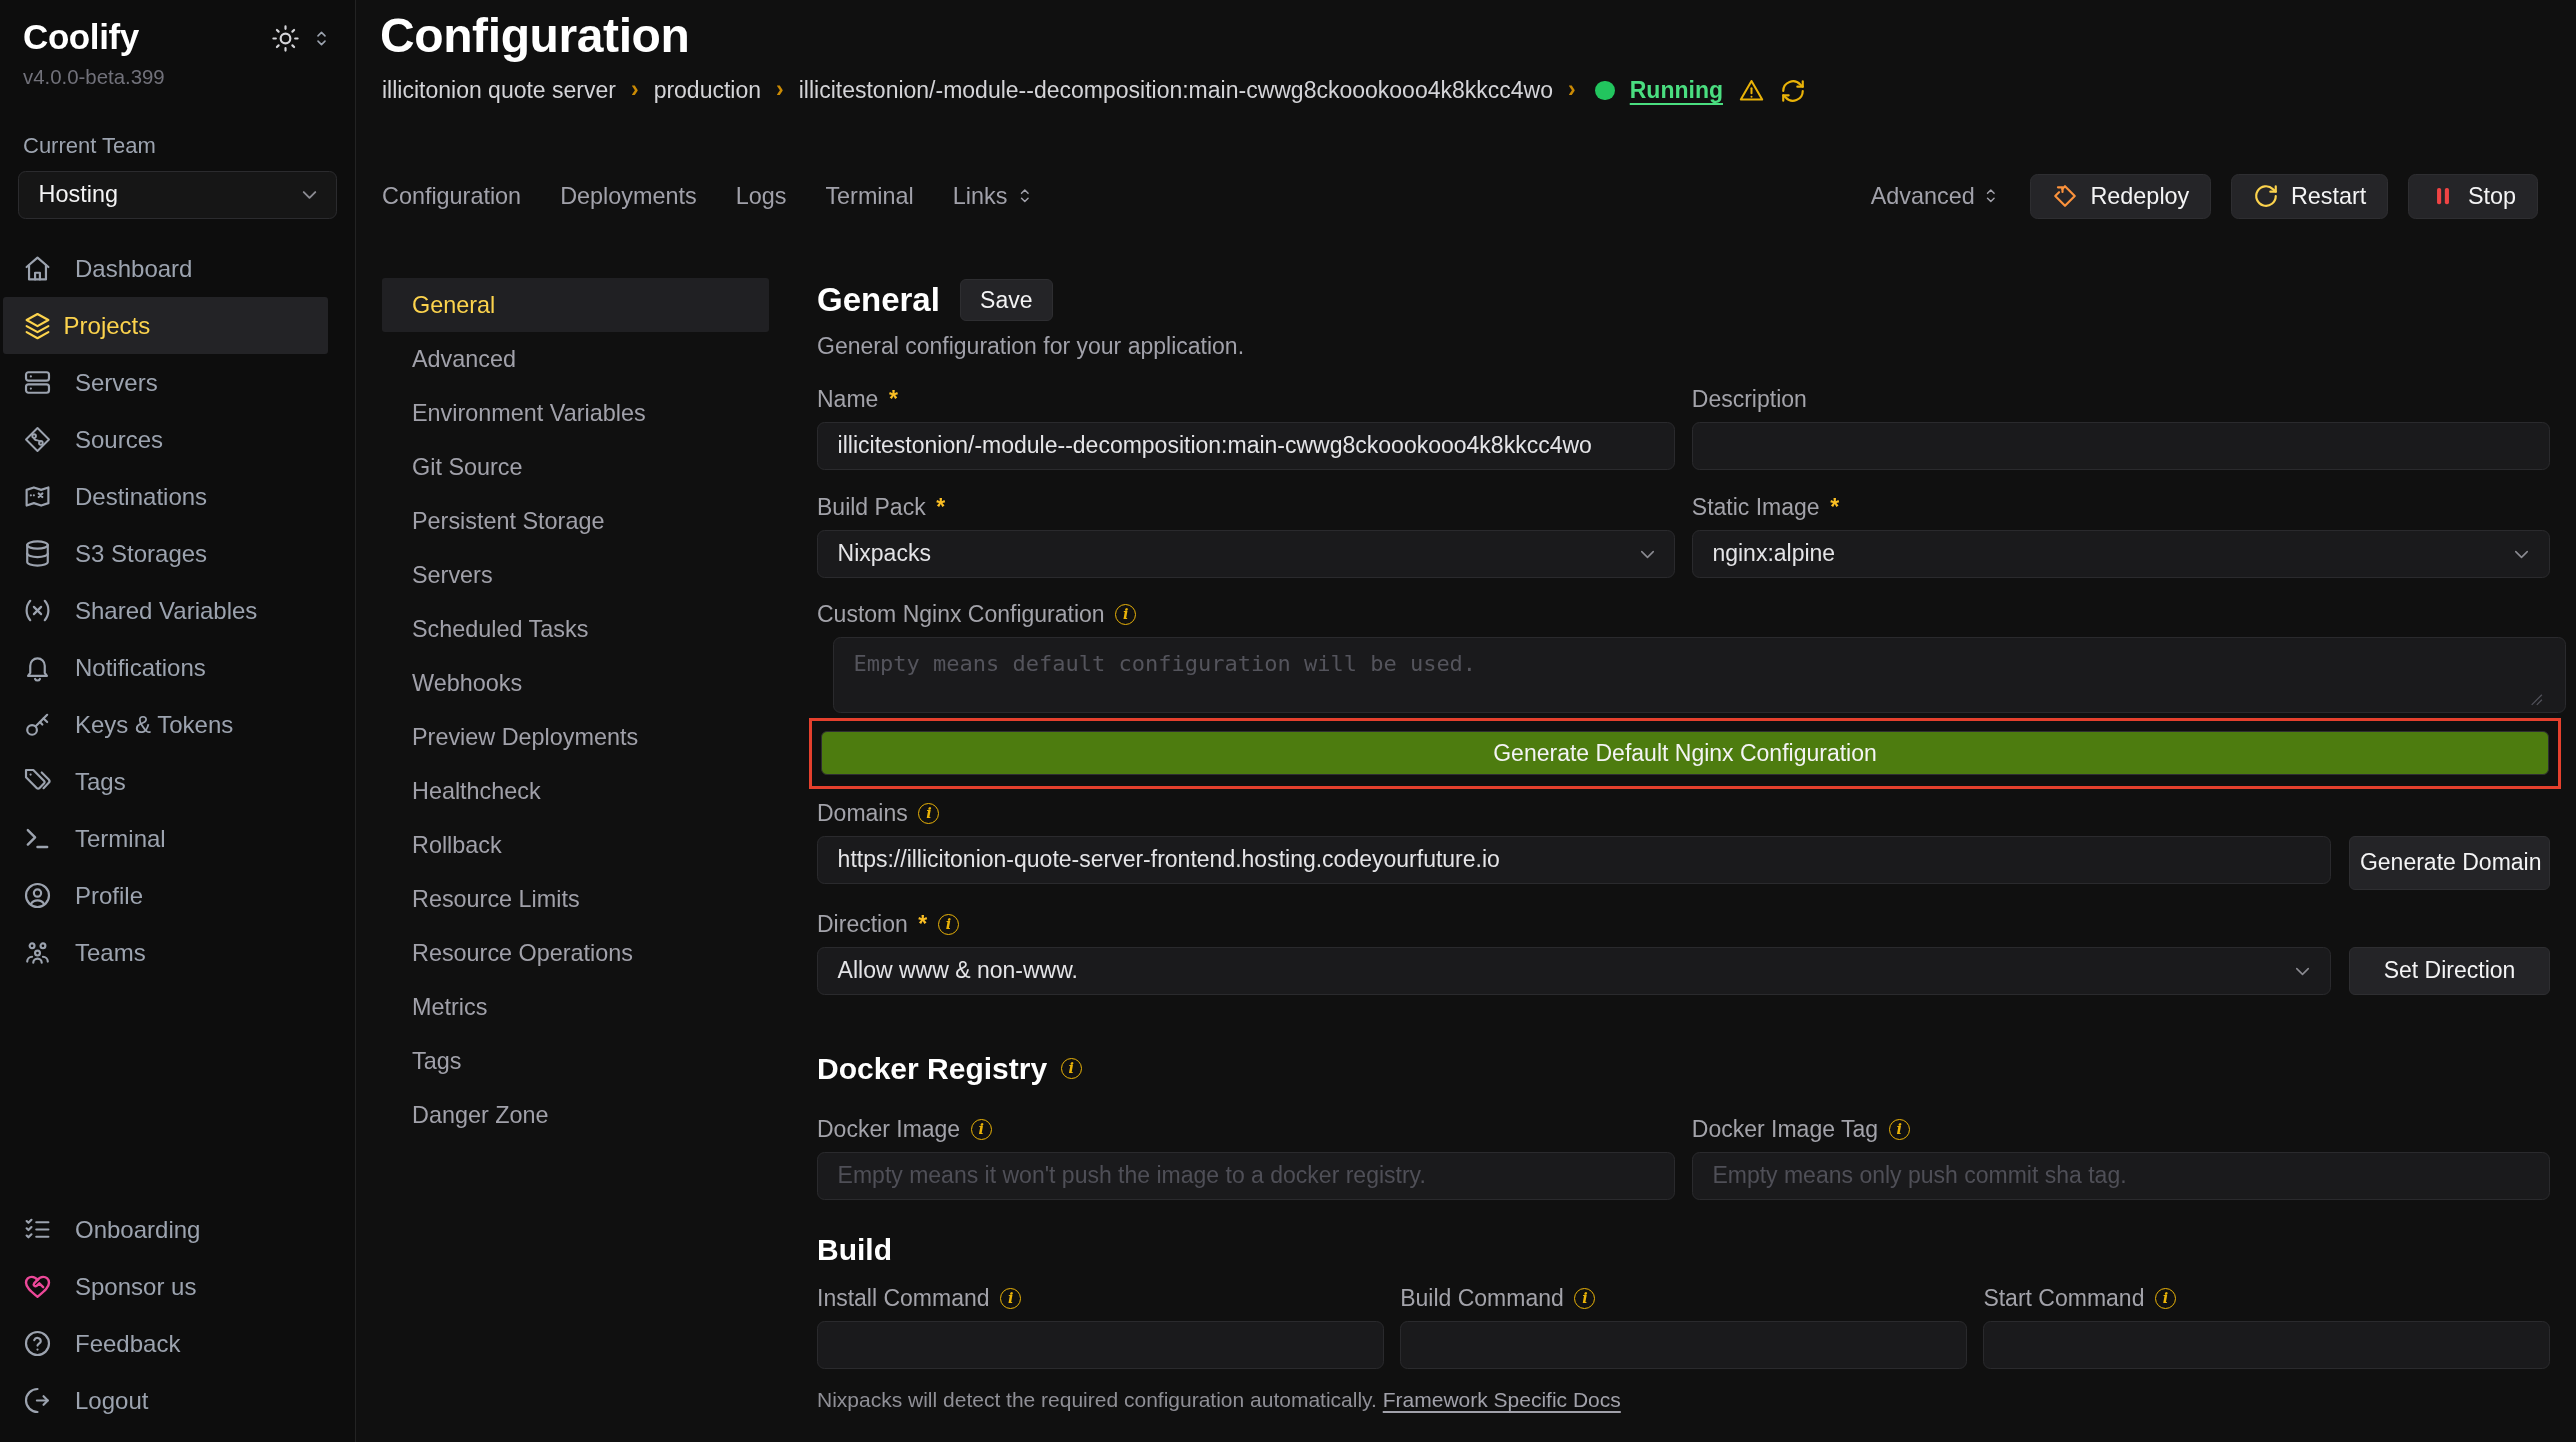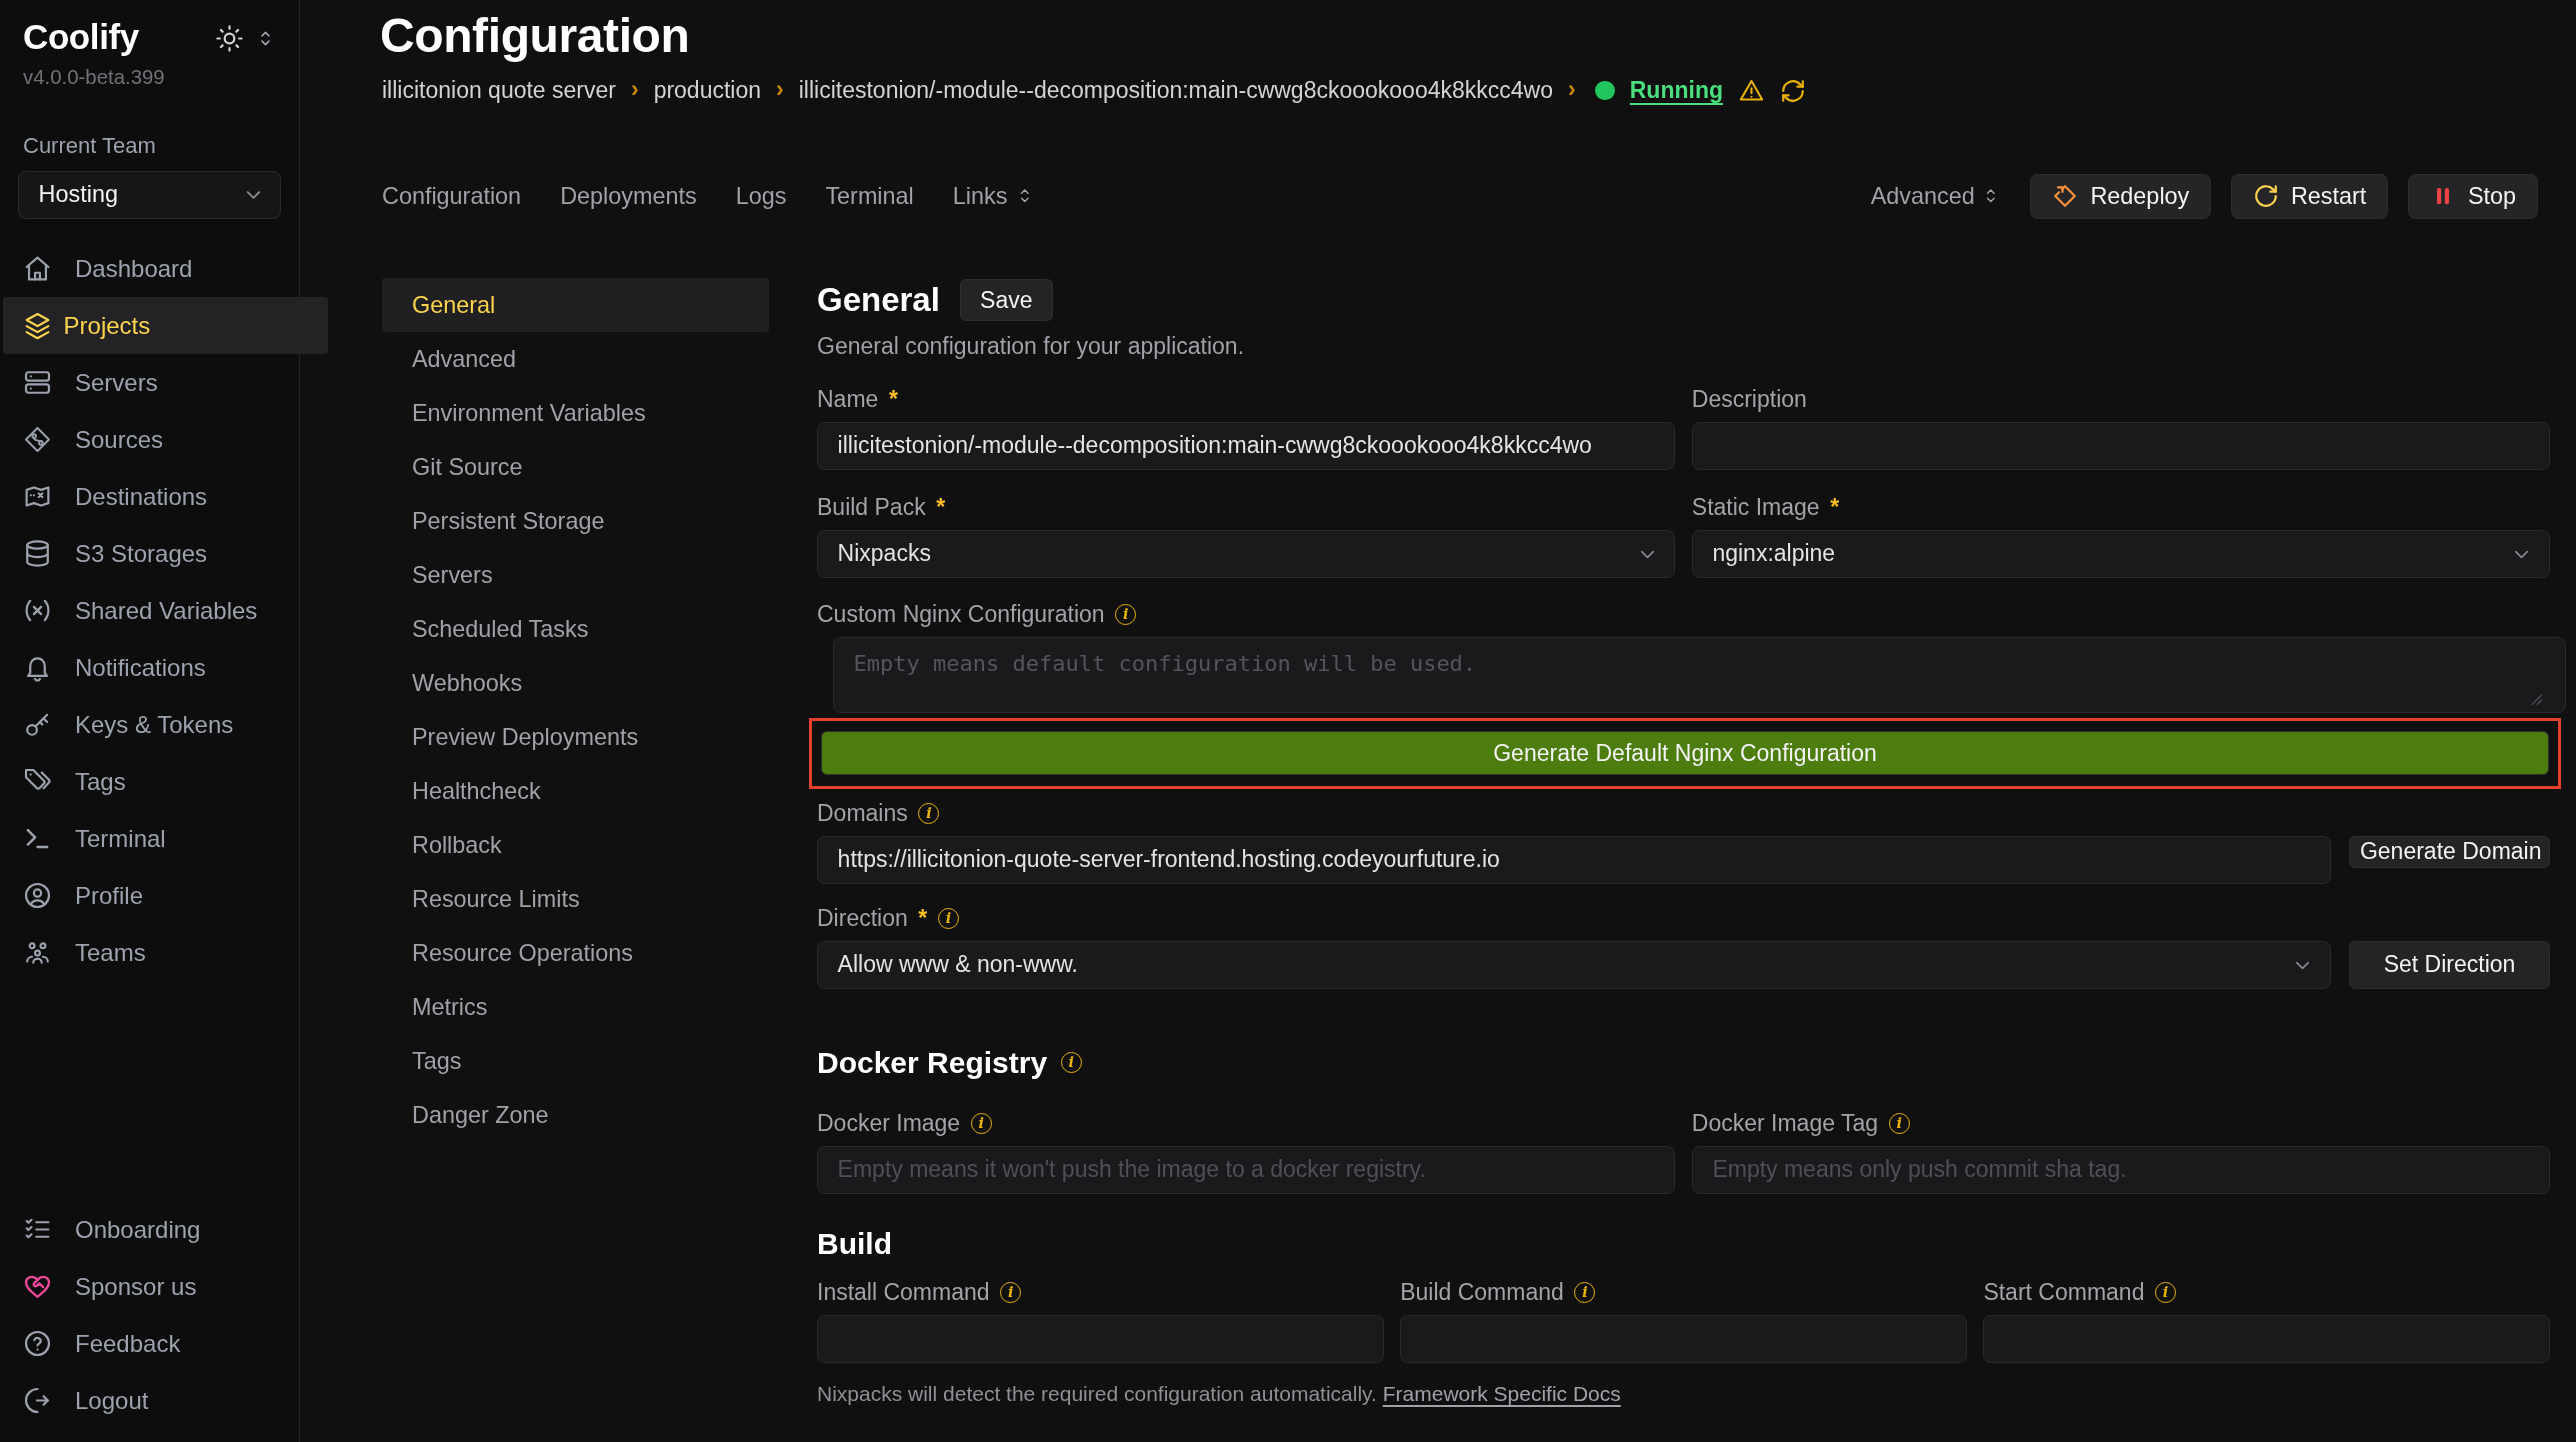--- a/index.html
+++ b/index.html
@@ -6,21 +6,21 @@
   html,body { background:#000; }
   .app {
     position:relative; width:2576px; height:1443px; overflow:hidden;
     background:#101010; color:#fff;
     font-family:"Liberation Sans", sans-serif;
   }
   svg { display:block; }
 
   
   .sidebar {
-    position:absolute; left:0; top:0; width:300px; height:1443px;
+    position:absolute; left:0; top:0; width:356px; height:1443px;
     background:#0d0d0d; border-right:1.5px solid #232323;
   }
   .brand-row { display:flex; align-items:flex-start; justify-content:space-between; padding:16.6px 23px 0 23px; }
   .brand { font-size:35px; font-weight:700; letter-spacing:-0.4px; }
   .theme-controls { display:flex; align-items:center; gap:10.6px; margin-top:7.6px; color:#d4d4d8; }
   .theme-controls .chev { color:#9ca3af; }
   .version { padding:9px 0 0 23px; font-size:20.4px; color:#71717a; }
   .team-label { padding:44px 0 0 23px; font-size:22px; color:#9ca3af; }
   .team-select {
     position:relative; margin:12px 18px 0 18px; height:48px;
@@ -522,21 +522,21 @@
         <button class="wide-btn">Generate Default Nginx Configuration</button>
       </div>
 
       <div class="mt-domains">
         <div class="label">
           <span>Domains</span>
           <span class="info">i</span>
         </div>
         <div class="row-btn">
           <input class="tin" type="text" value="https://illicitonion-quote-server-frontend.hosting.codeyourfuture.io" style="">
-          <button class="btn-sm" style="height:32px; justify-content:center;padding-left:22px;">Generate Domain</button>
+          <button class="btn-sm" style="height:54px; justify-content:center;padding-left:22px;">Generate Domain</button>
         </div>
       </div>
 
       <div class="mt-direction">
         <div class="label">
           <span>Direction</span>
           <span class="req">*</span>
           <span class="info">i</span>
         </div>
         <div class="row-btn">

